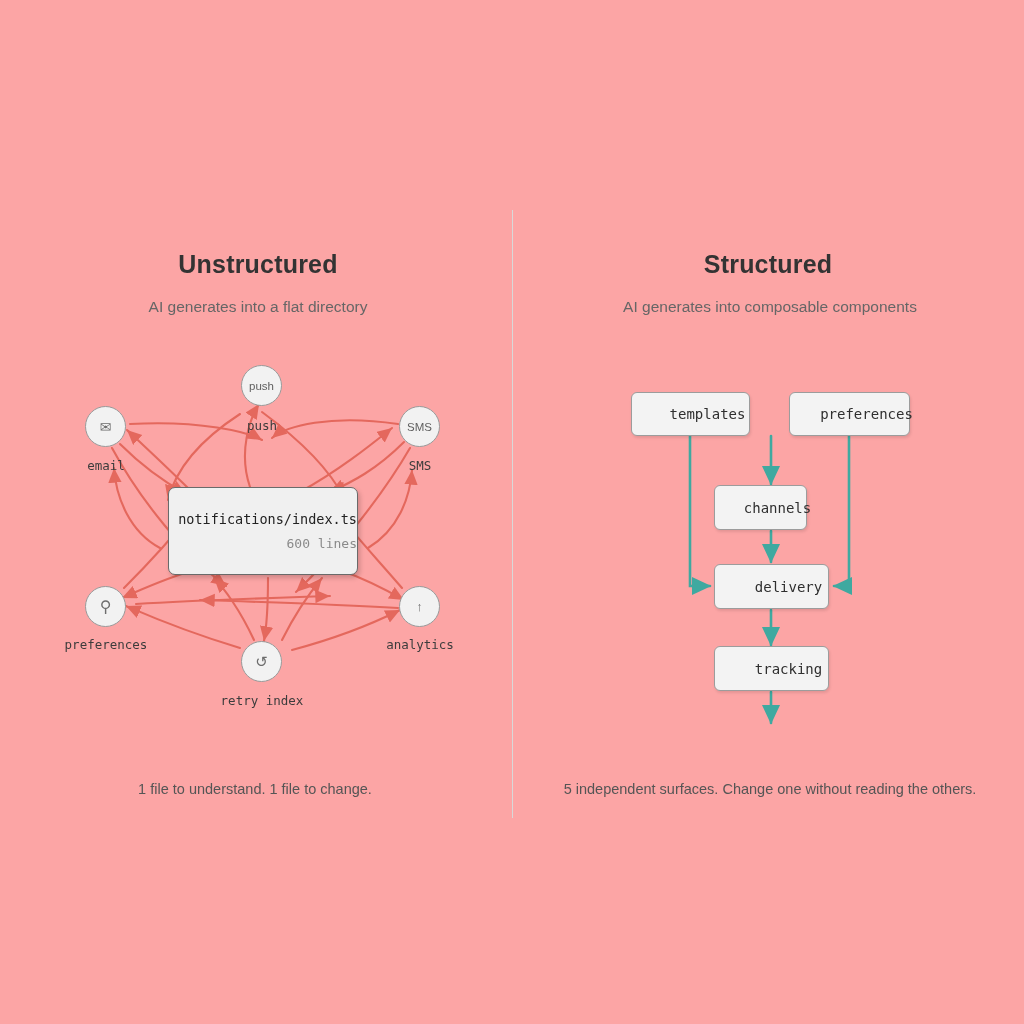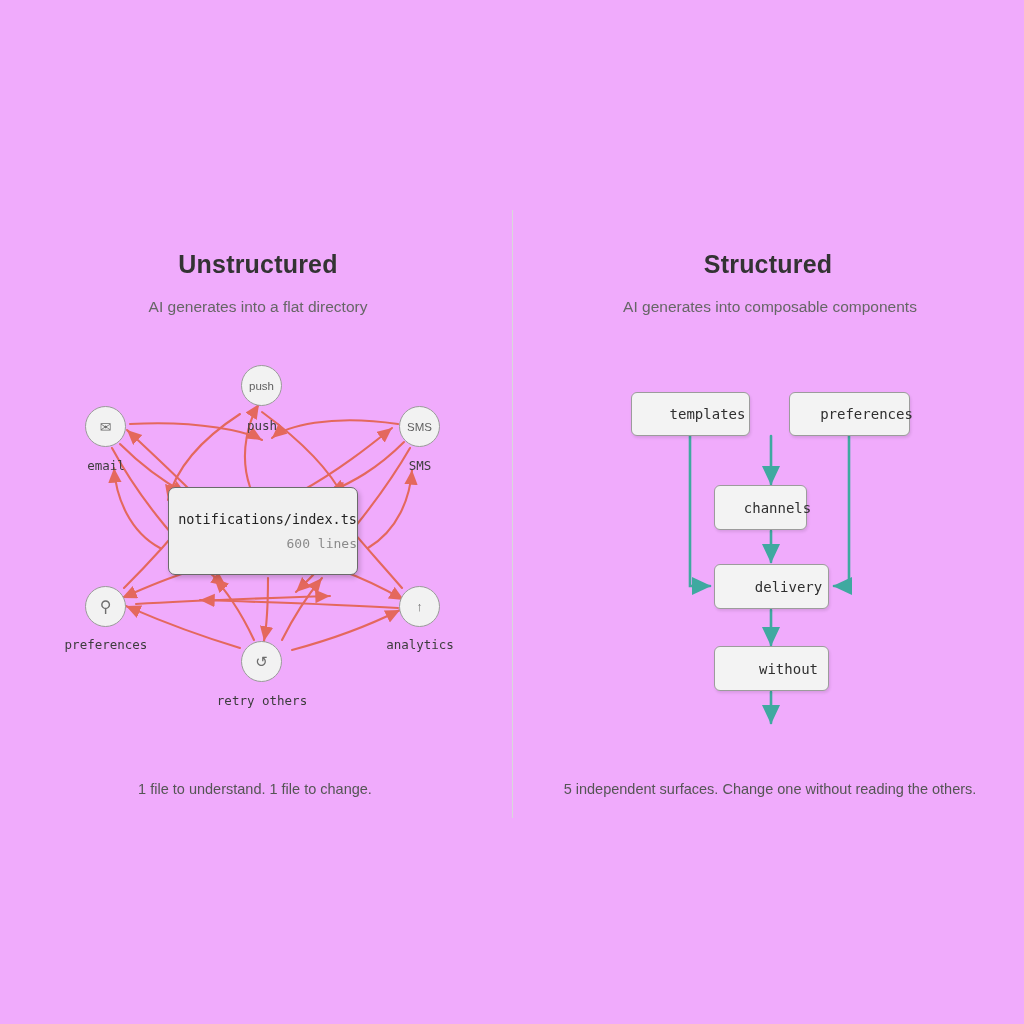--- a/index.html
+++ b/index.html
@@ -10,21 +10,21 @@
   body {
     width: 1024px;
     height: 1024px;
     font-family: "Liberation Sans", sans-serif;
     overflow: hidden;
   }
   #stage {
     position: relative;
     width: 1024px;
     height: 1024px;
-    background: #f0abfc;
+    background: #fca5a5;
   }
   .divider {
     position: absolute;
     left: 512px;
     top: 210px;
     width: 1px;
     height: 608px;
     background: #d8d8d8;
   }
   .panel-title {
@@ -211,21 +211,21 @@
   <div class="node-label" style="left:46px; top:637px; width:120px;">preferences</div>
 
   <div class="node" style="left:399px; top:586px; font-size:13px;">
     <span>↑</span>
   </div>
   <div class="node-label" style="left:360px; top:637px; width:120px;">analytics</div>
 
   <div class="node" style="left:241px; top:641px; font-size:15px;">
     <span>↺</span>
   </div>
-  <div class="node-label" style="left:202px; top:693px; width:120px;">retry others</div>
+  <div class="node-label" style="left:202px; top:693px; width:120px;">retry index</div>
 
   <div class="panel-foot" id="left-foot">1 file to understand. 1 file to change.</div>
 
   <div class="panel-title" id="right-title">Structured</div>
   <div class="panel-sub" id="right-sub">AI generates into composable components</div>
 
   <svg class="overlay" id="right-edges" viewBox="0 0 1024 1024">
     <g fill="none" stroke="#3fa9a0" stroke-width="2.6" stroke-linecap="round">
 
       <path d="M690,436 L690,586 L710,586" marker-end="url(#ahr)"></path>
@@ -248,18 +248,18 @@
   <div class="box" style="left:789px; top:392px; width:121px; height:44px;">
     <span>preferences</span>
   </div>
   <div class="box" style="left:714px; top:485px; width:93px; height:45px;">
     <span>channels</span>
   </div>
   <div class="box" style="left:714px; top:564px; width:115px; height:45px;">
     <span>delivery</span>
   </div>
   <div class="box" style="left:714px; top:646px; width:115px; height:45px;">
-    <span>without</span>
+    <span>tracking</span>
   </div>
 
   <div class="panel-foot" id="right-foot">5 independent surfaces. Change one without reading the others.</div>
 
 </div>
 
 </body></html>

